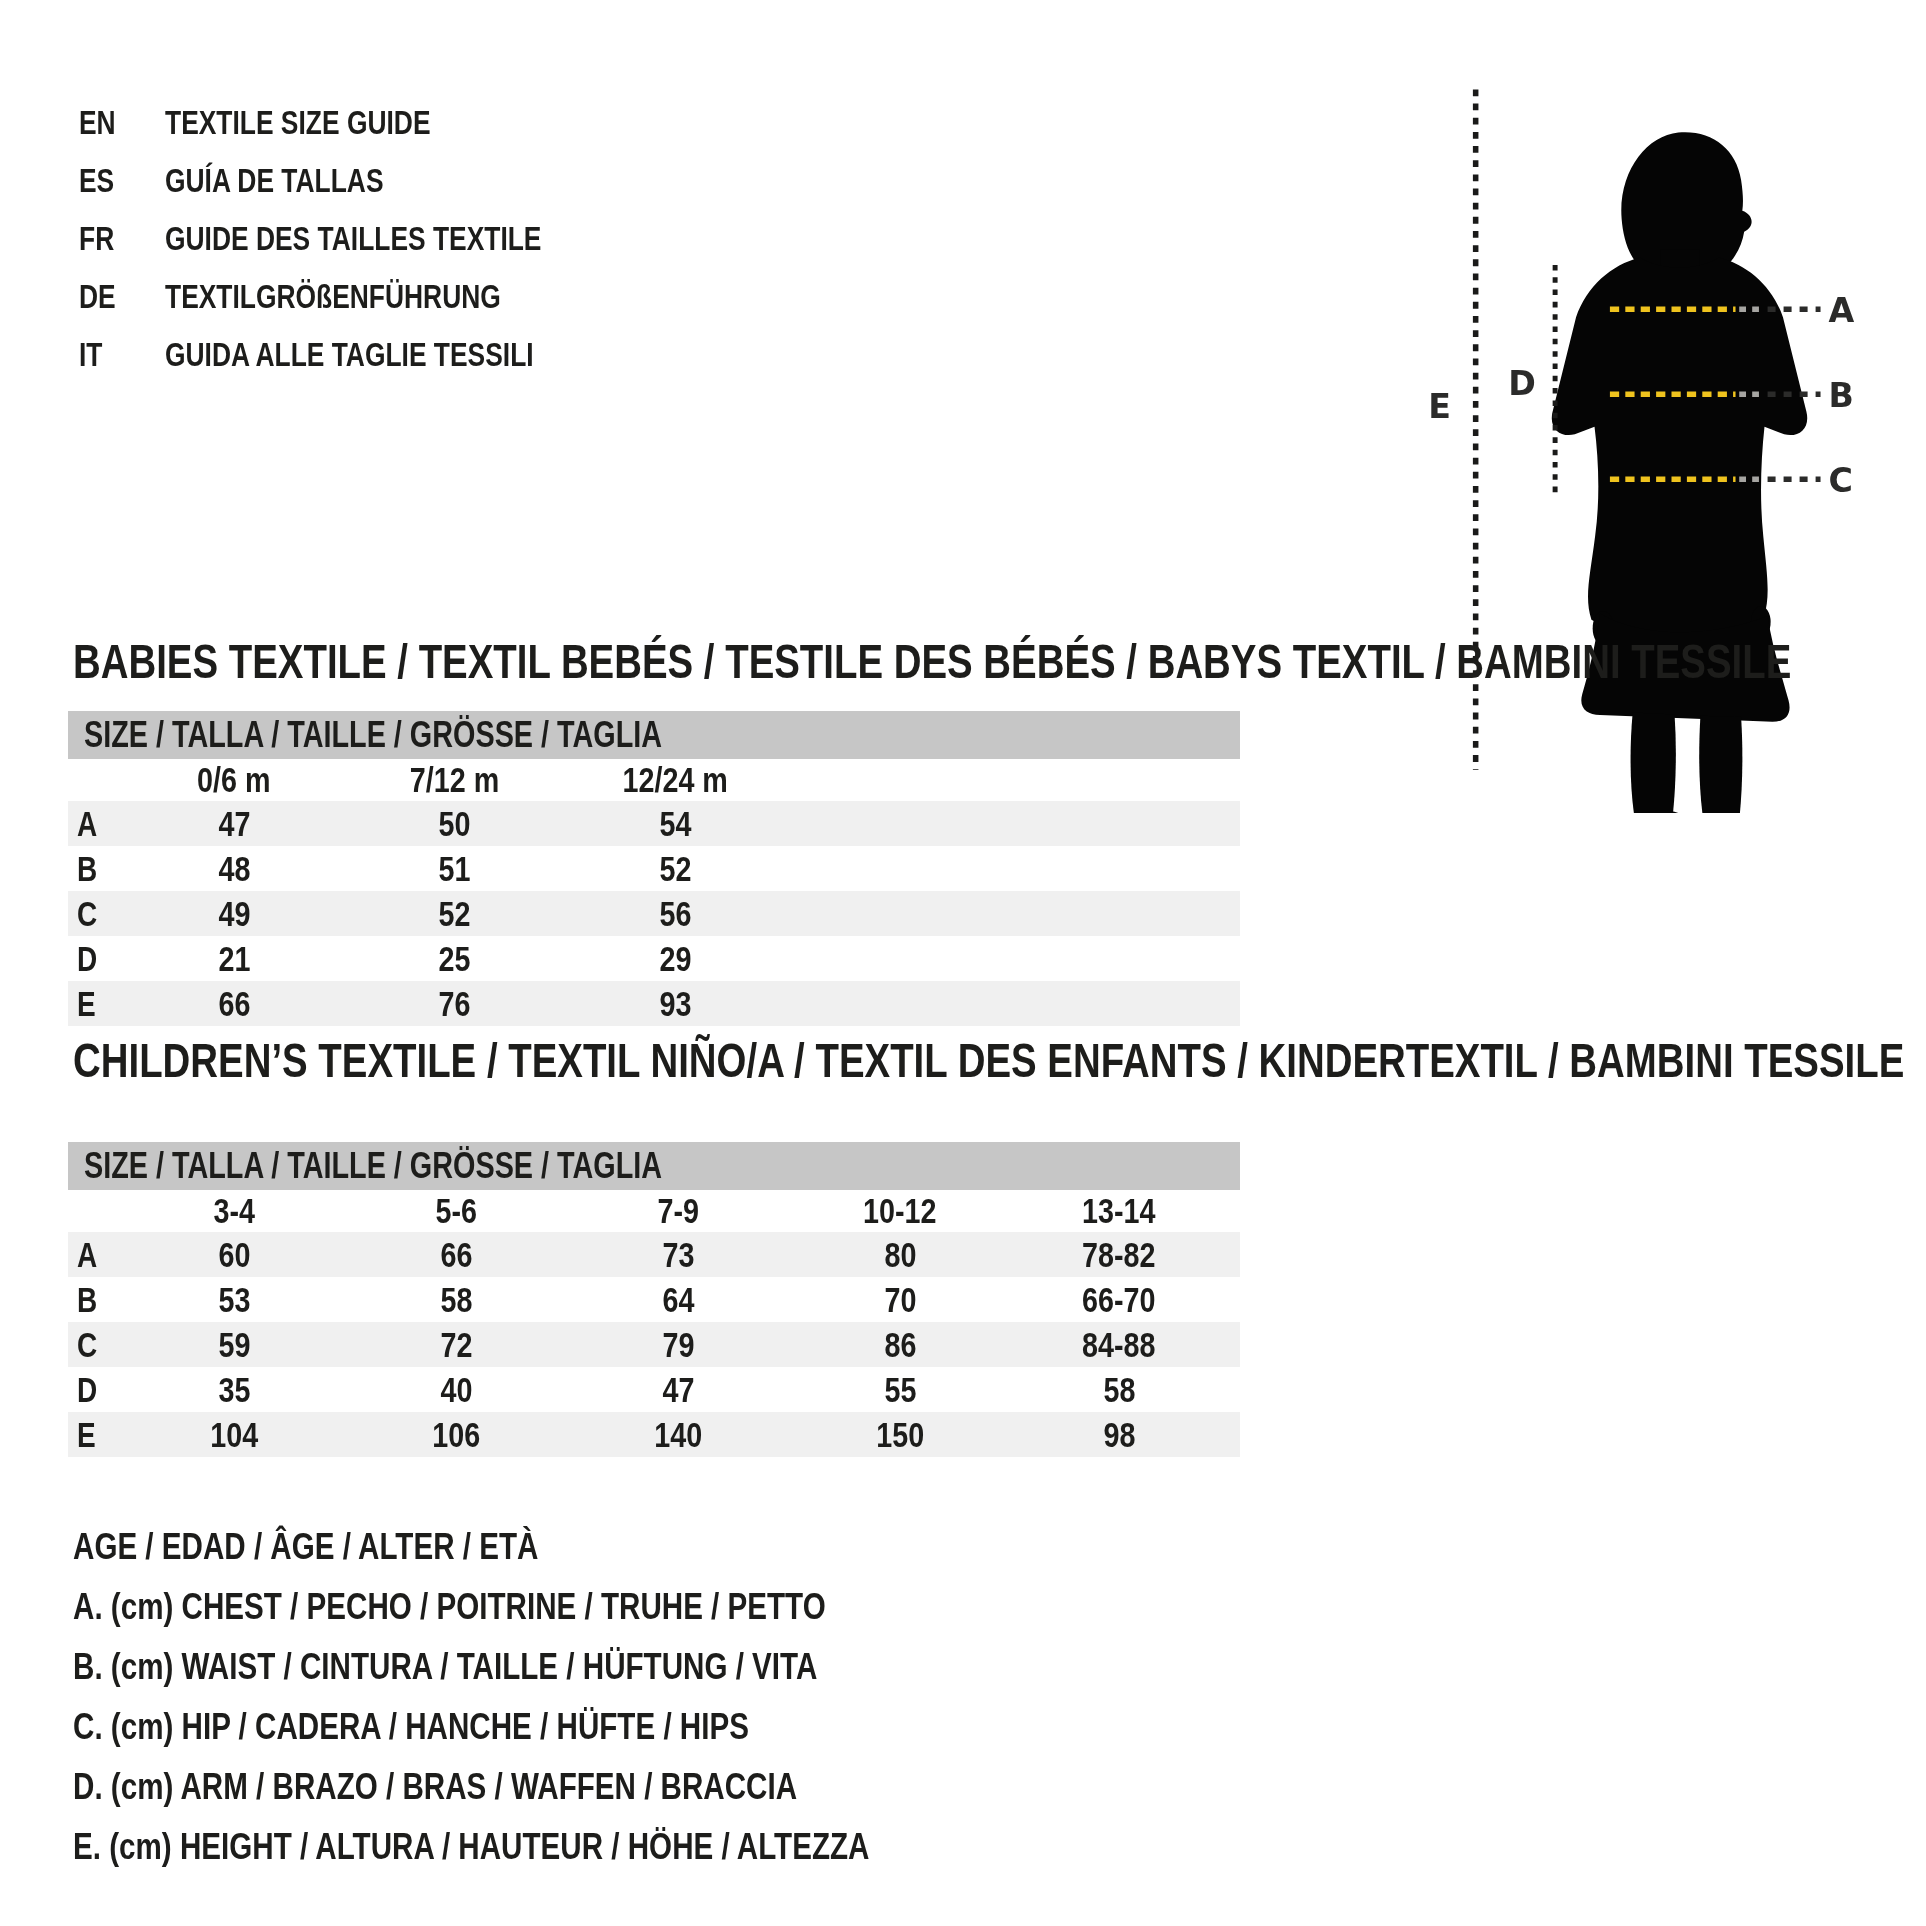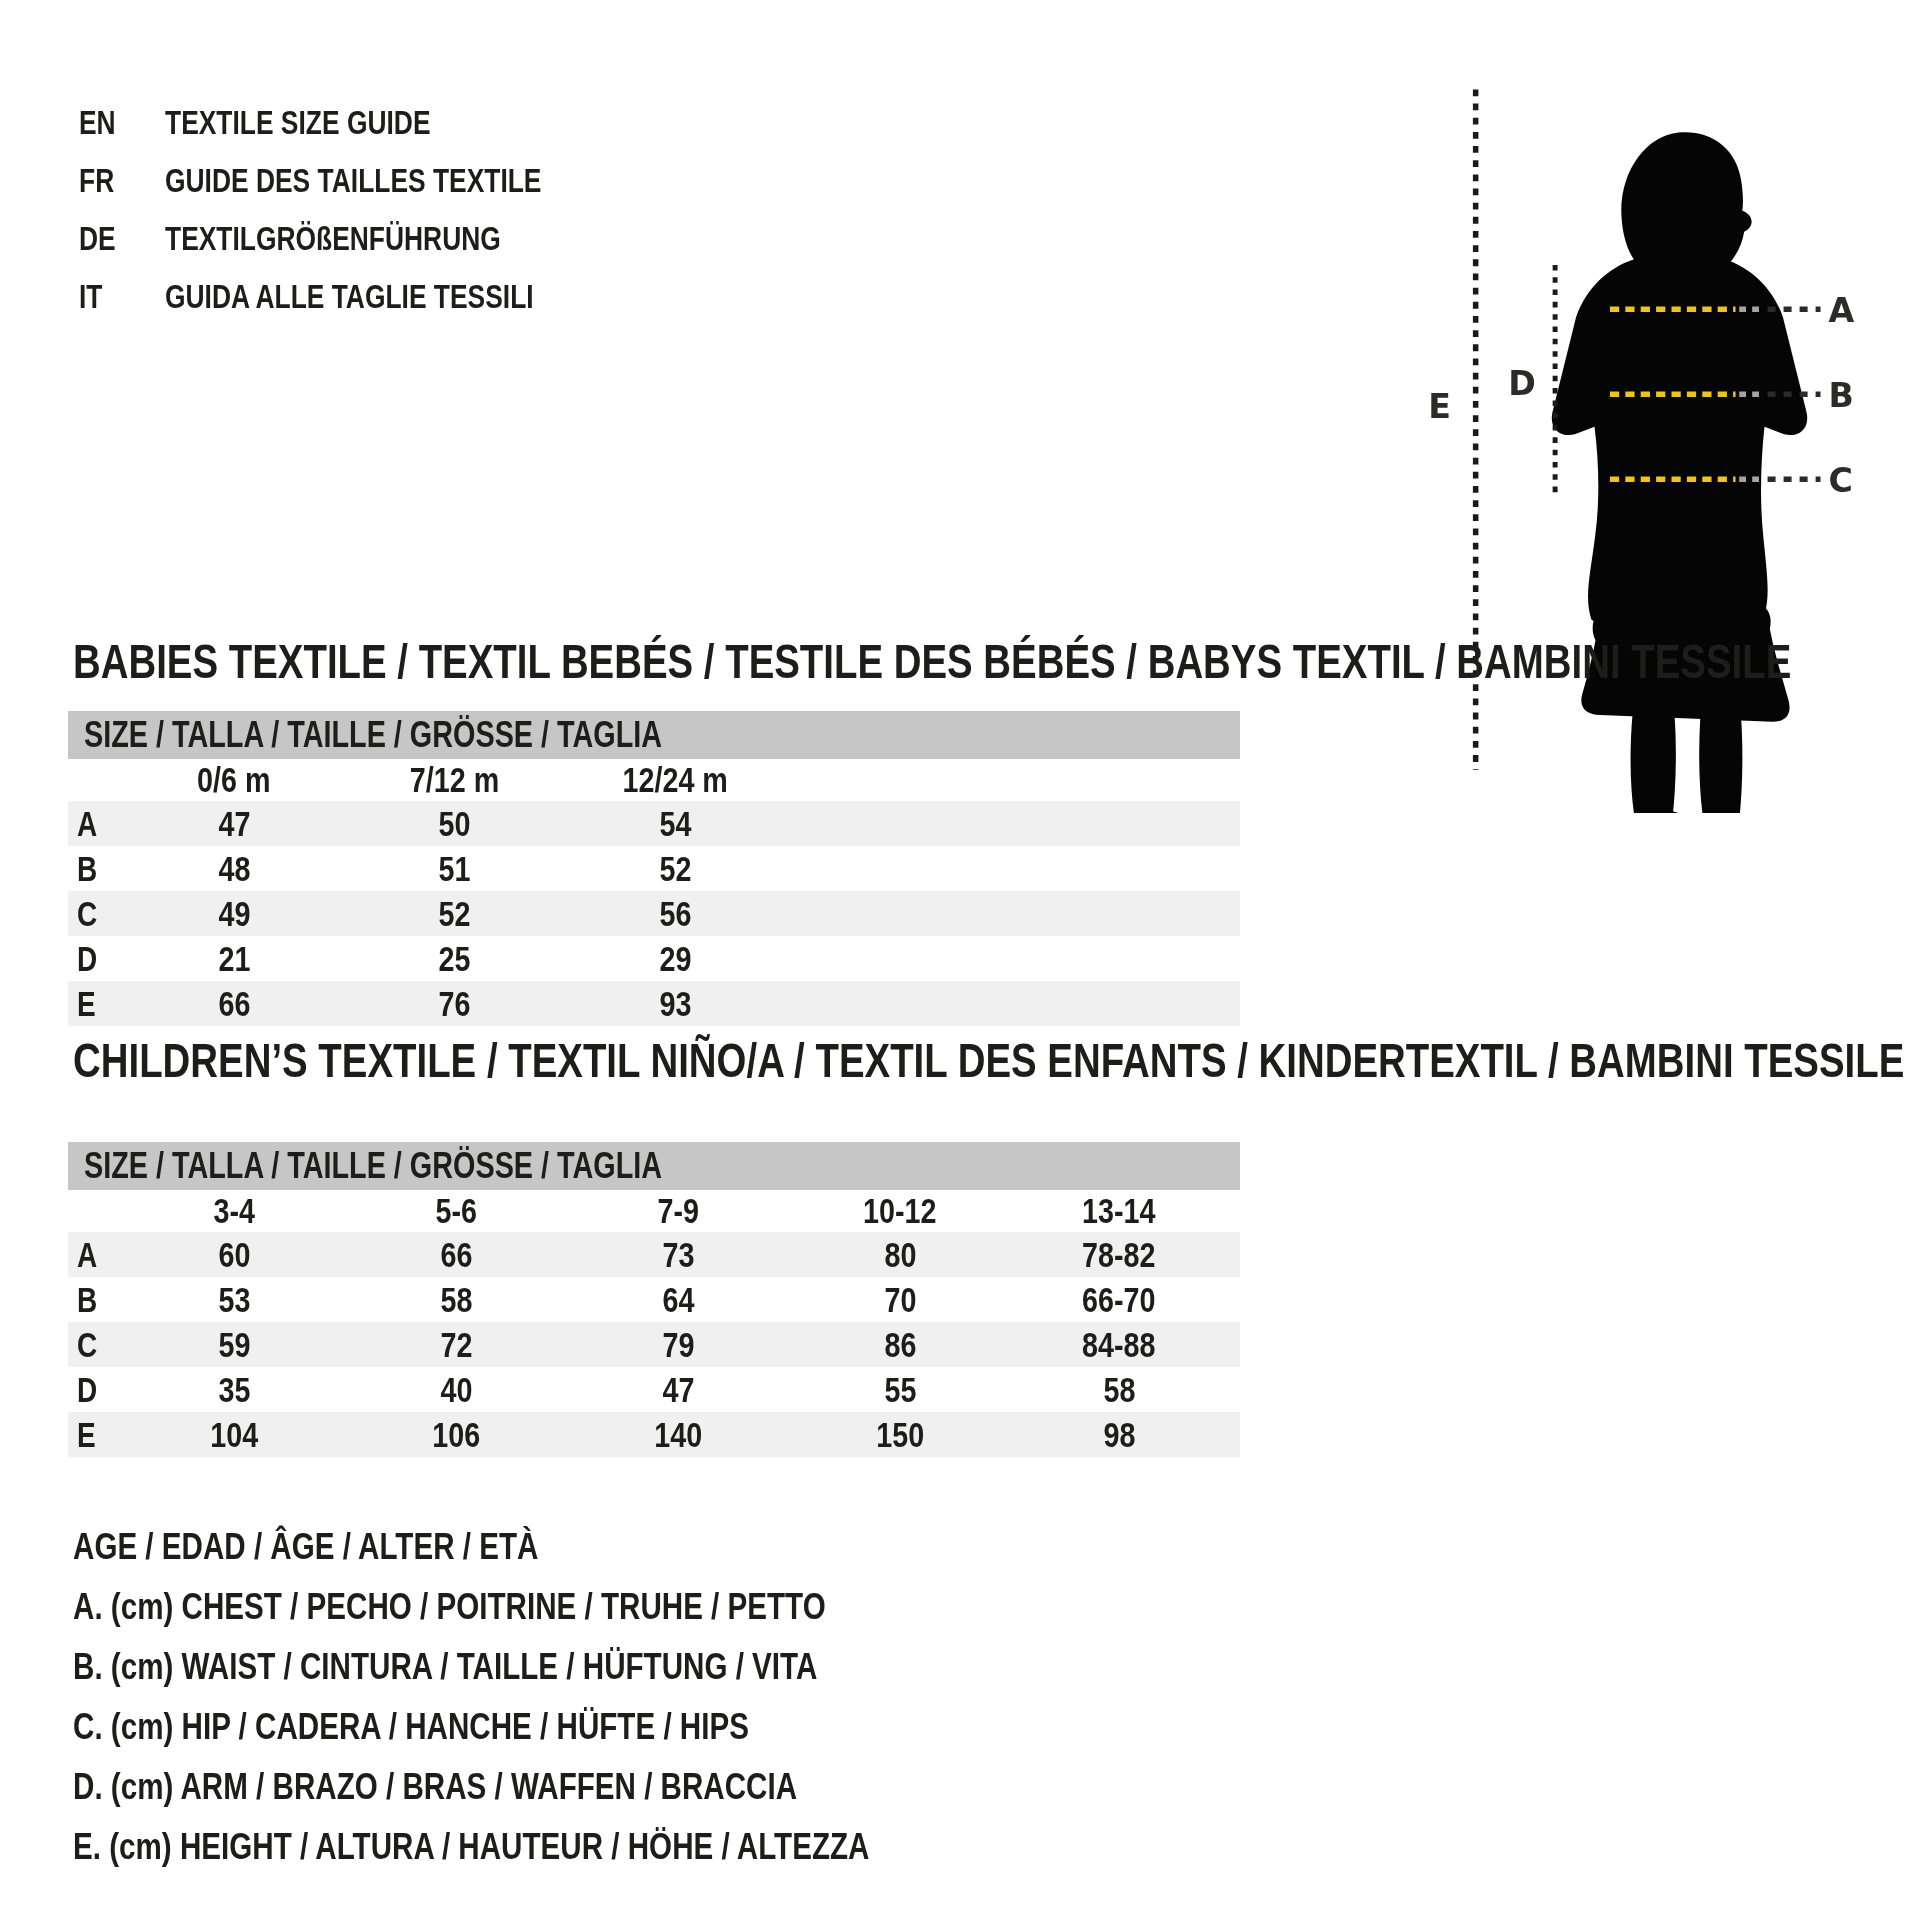--- a/index.html
+++ b/index.html
@@ -41,20 +41,24 @@
 <body>
 
 <div class="page">
 
   <div class="lang-block">
     <div class="lang-row">
       <div class="lang-code"><span class="cx">EN</span></div>
       <div class="lang-title"><span class="cx">TEXTILE SIZE GUIDE</span></div>
     </div>
     <div class="lang-row">
+      <div class="lang-code"><span class="cx">ES</span></div>
+      <div class="lang-title"><span class="cx">GUÍA DE TALLAS</span></div>
+    </div>
+    <div class="lang-row">
       <div class="lang-code"><span class="cx">FR</span></div>
       <div class="lang-title"><span class="cx">GUIDE DES TAILLES TEXTILE</span></div>
     </div>
     <div class="lang-row">
       <div class="lang-code"><span class="cx">DE</span></div>
       <div class="lang-title"><span class="cx">TEXTILGRÖßENFÜHRUNG</span></div>
     </div>
     <div class="lang-row">
       <div class="lang-code"><span class="cx">IT</span></div>
       <div class="lang-title"><span class="cx">GUIDA ALLE TAGLIE TESSILI</span></div>

